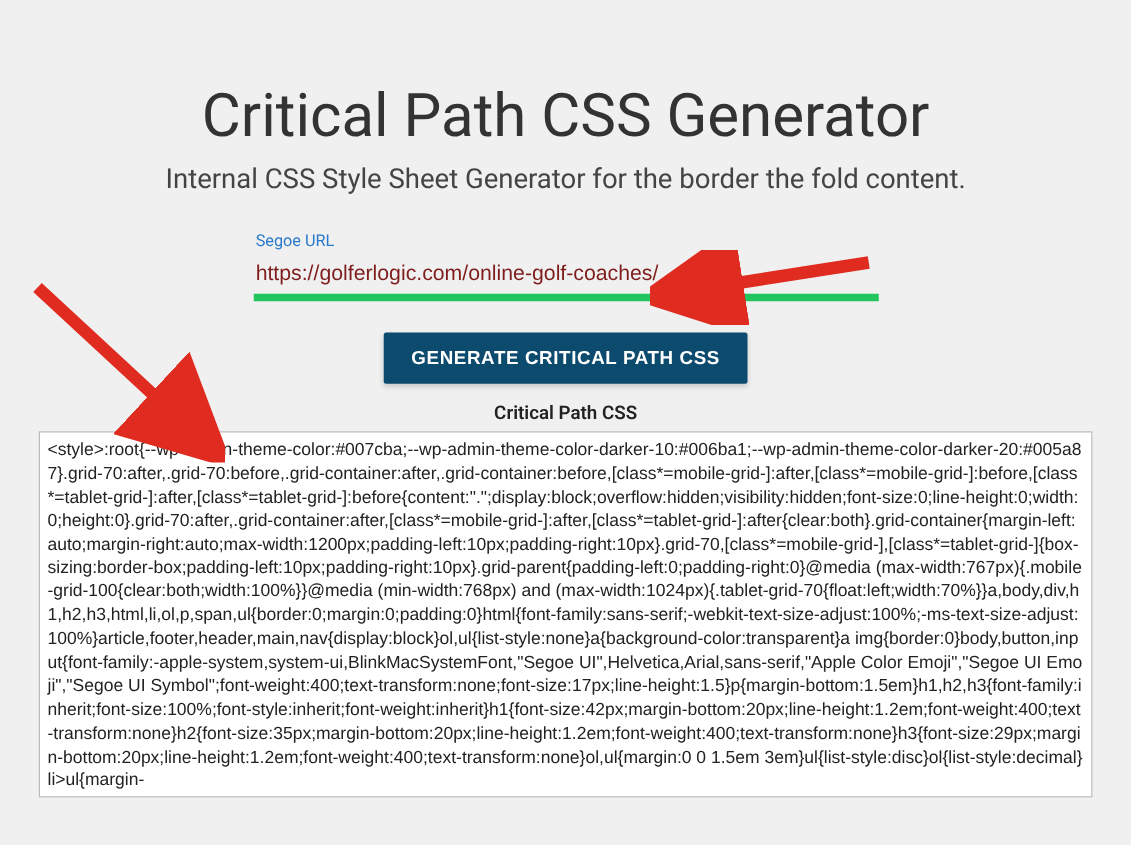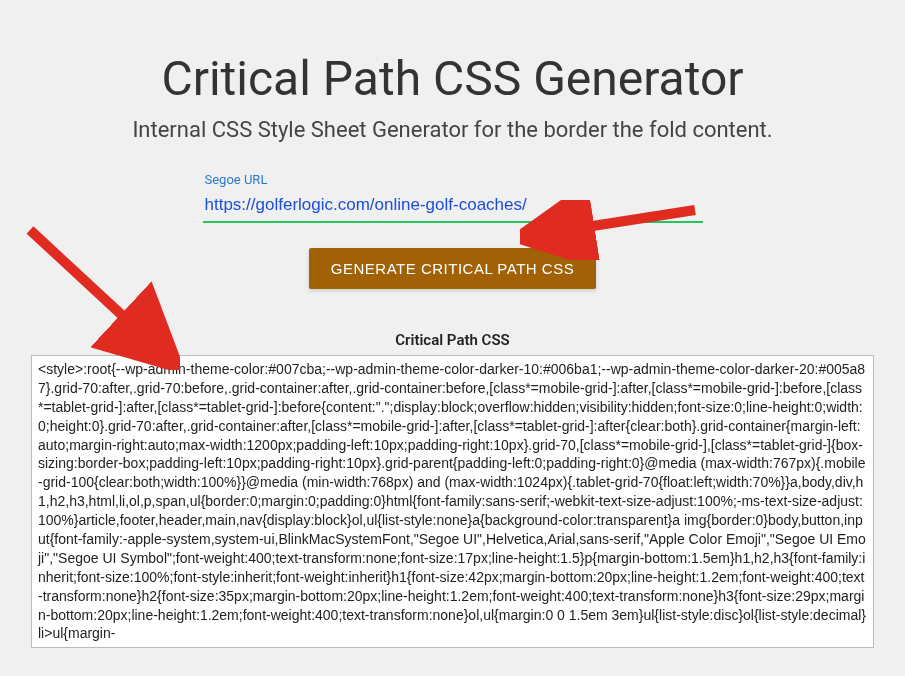--- a/index.html
+++ b/index.html
@@ -13,20 +13,21 @@
   }
   .wrapper {
     padding: 50px 30px 0 30px;
     text-align: center;
   }
   h1 {
     font-size: 48px;
     font-weight: 400;
     color: #333;
     margin-bottom: 10px;
+    margin-top: 14px;
   }
   .subtitle {
     font-size: 22px;
     color: #444;
     font-weight: 400;
     margin-bottom: 30px;
   }
   .url-block {
     width: 500px;
     margin: 0 auto 25px auto;
@@ -36,46 +37,45 @@
   .url-label {
     color: #2979cc;
     font-size: 13px;
     display: block;
     margin-bottom: 4px;
     padding-left: 2px;
   }
   .url-input {
     width: 100%;
     border: none;
-    border-bottom: 2px solid #22c55e;
+    border-bottom: 6px solid #22c55e;
     background: transparent;
     font-size: 17px;
-    color: #1d4ed8;
+    color: #7f1d1d;
     padding: 4px 2px 6px 2px;
     outline: none;
   }
   .gen-btn {
-    background: #a16207;
+    background: #0c4a6e;
     color: #fff;
     border: none;
     font-size: 15px;
-    font-weight: 400;
+    font-weight: 700;
     letter-spacing: 0.5px;
     padding: 12px 22px;
     cursor: pointer;
     border-radius: 2px;
     box-shadow: 0 2px 4px rgba(0,0,0,0.15);
     margin-bottom: 14px;
   }
   .cp-label {
     font-size: 15px;
     color: #222;
     font-weight: 600;
     margin-bottom: 6px;
-    margin-top: 28px;
   }
   .output {
     width: 843px;
     height: 293px;
     margin: 0 auto;
     border: 1px solid #bbb;
     background: #fff;
     font-family: Arial, sans-serif;
     font-size: 14px;
     line-height: 1.35;

